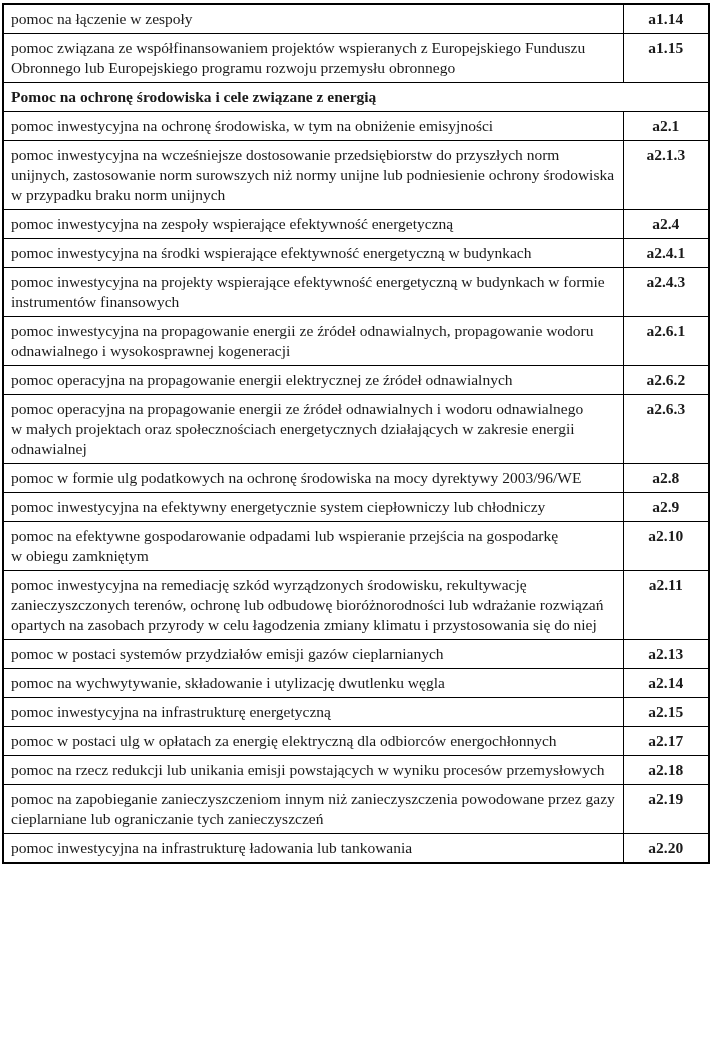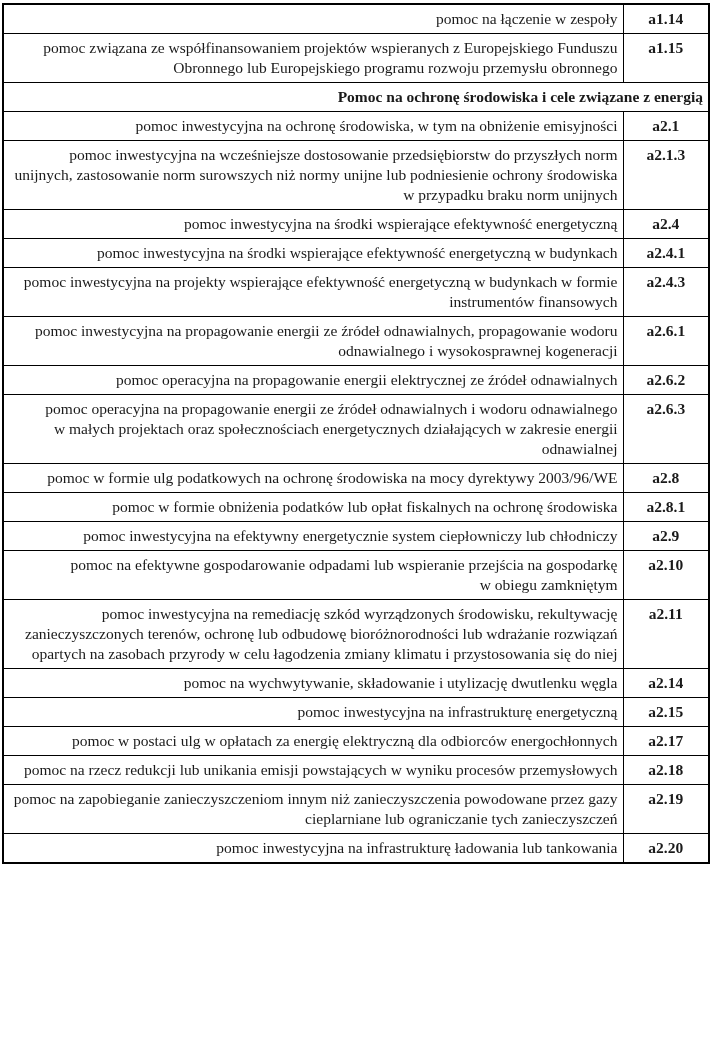--- a/index.html
+++ b/index.html
@@ -20,21 +20,20 @@
     border: 2px solid var(--border-color, #000);
   }
   col.desc-col { width: 620px; }
   col.code-col { width: 86px; }
   td {
     border: 1px solid var(--border-color, #000);
     vertical-align: top;
     font-size: 15.5px;
     line-height: 20px;
     padding: 4px 5px 4px 7px;
-    text-align: right;
   }
   td.code-cell {
     text-align: center;
     font-weight: 700;
     padding: 4px 10px;
   }
   td.section-cell { font-weight: 700; }
 </style>
 </head>
 <body style="--page-bg: #ffffff; --text-color: #1a1a1a; --border-color: #000000;">
@@ -58,21 +57,21 @@
       </tr>
       <tr>
         <td class="desc-cell">pomoc inwestycyjna na ochronę środowiska, w&nbsp;tym na obniżenie emisyjności</td>
         <td class="code-cell">a2.1</td>
       </tr>
       <tr>
         <td class="desc-cell">pomoc inwestycyjna na wcześniejsze dostosowanie przedsiębiorstw do przyszłych norm unijnych, zastosowanie norm surowszych niż normy unijne lub podniesienie ochrony środowiska w&nbsp;przypadku braku norm unijnych</td>
         <td class="code-cell">a2.1.3</td>
       </tr>
       <tr>
-        <td class="desc-cell">pomoc inwestycyjna na środki wspierające efektywność energetyczną</td>
+        <td class="desc-cell">pomoc inwestycyjna na zespoły wspierające efektywność energetyczną</td>
         <td class="code-cell">a2.4</td>
       </tr>
       <tr>
         <td class="desc-cell">pomoc inwestycyjna na środki wspierające efektywność energetyczną w&nbsp;budynkach</td>
         <td class="code-cell">a2.4.1</td>
       </tr>
       <tr>
         <td class="desc-cell">pomoc inwestycyjna na projekty wspierające efektywność energetyczną w&nbsp;budynkach w&nbsp;formie instrumentów finansowych</td>
         <td class="code-cell">a2.4.3</td>
       </tr>
@@ -86,34 +85,34 @@
       </tr>
       <tr>
         <td class="desc-cell">pomoc operacyjna na propagowanie energii ze źródeł odnawialnych i&nbsp;wodoru odnawialnego w&nbsp;małych projektach oraz społecznościach energetycznych działających w&nbsp;zakresie energii odnawialnej</td>
         <td class="code-cell">a2.6.3</td>
       </tr>
       <tr>
         <td class="desc-cell">pomoc w&nbsp;formie ulg podatkowych na ochronę środowiska na mocy dyrektywy 2003/96/WE</td>
         <td class="code-cell">a2.8</td>
       </tr>
       <tr>
-        <td class="desc-cell">pomoc w&nbsp;formie obniżenia podatków lub opłat fiskalnych na ochronę środowiska</td>
-        <td class="code-cell">a2.8.1</td>
-      </tr>
-      <tr>
         <td class="desc-cell">pomoc inwestycyjna na efektywny energetycznie system ciepłowniczy lub chłodniczy</td>
         <td class="code-cell">a2.9</td>
       </tr>
       <tr>
         <td class="desc-cell">pomoc na efektywne gospodarowanie odpadami lub wspieranie przejścia na gospodarkę w&nbsp;obiegu zamkniętym</td>
         <td class="code-cell">a2.10</td>
       </tr>
       <tr>
         <td class="desc-cell">pomoc inwestycyjna na remediację szkód wyrządzonych środowisku, rekultywację zanieczyszczonych terenów, ochronę lub odbudowę bioróżnorodności lub wdrażanie rozwiązań opartych na zasobach przyrody w&nbsp;celu łagodzenia zmiany klimatu i&nbsp;przystosowania się do niej</td>
         <td class="code-cell">a2.11</td>
+      </tr>
+      <tr>
+        <td class="desc-cell">pomoc w&nbsp;postaci systemów przydziałów emisji gazów cieplarnianych</td>
+        <td class="code-cell">a2.13</td>
       </tr>
       <tr>
         <td class="desc-cell">pomoc na wychwytywanie, składowanie i&nbsp;utylizację dwutlenku węgla</td>
         <td class="code-cell">a2.14</td>
       </tr>
       <tr>
         <td class="desc-cell">pomoc inwestycyjna na infrastrukturę energetyczną</td>
         <td class="code-cell">a2.15</td>
       </tr>
       <tr>

